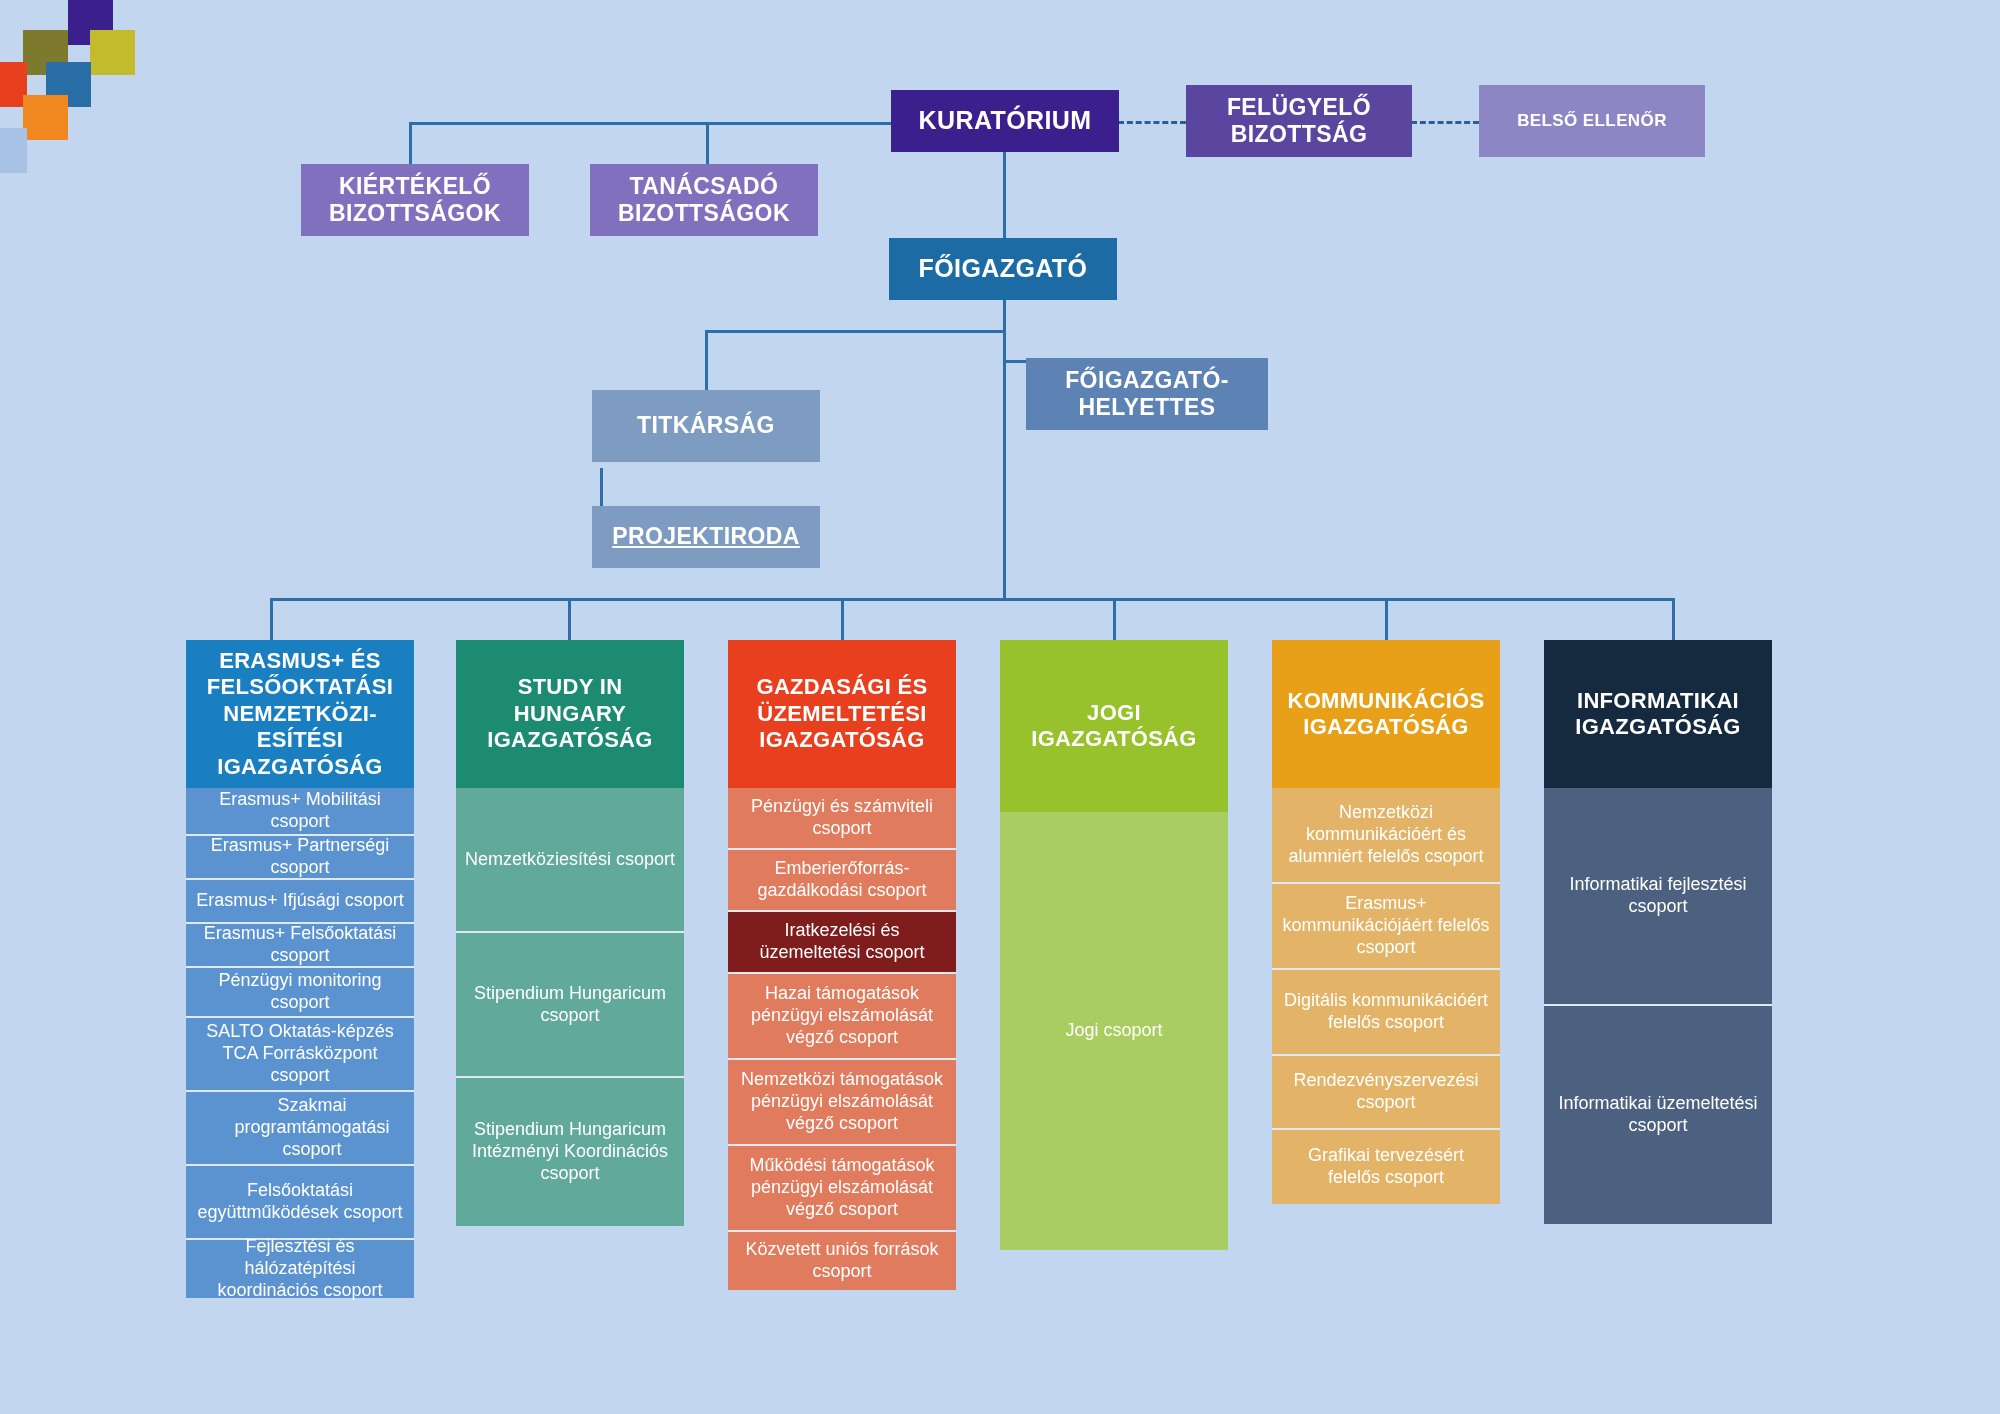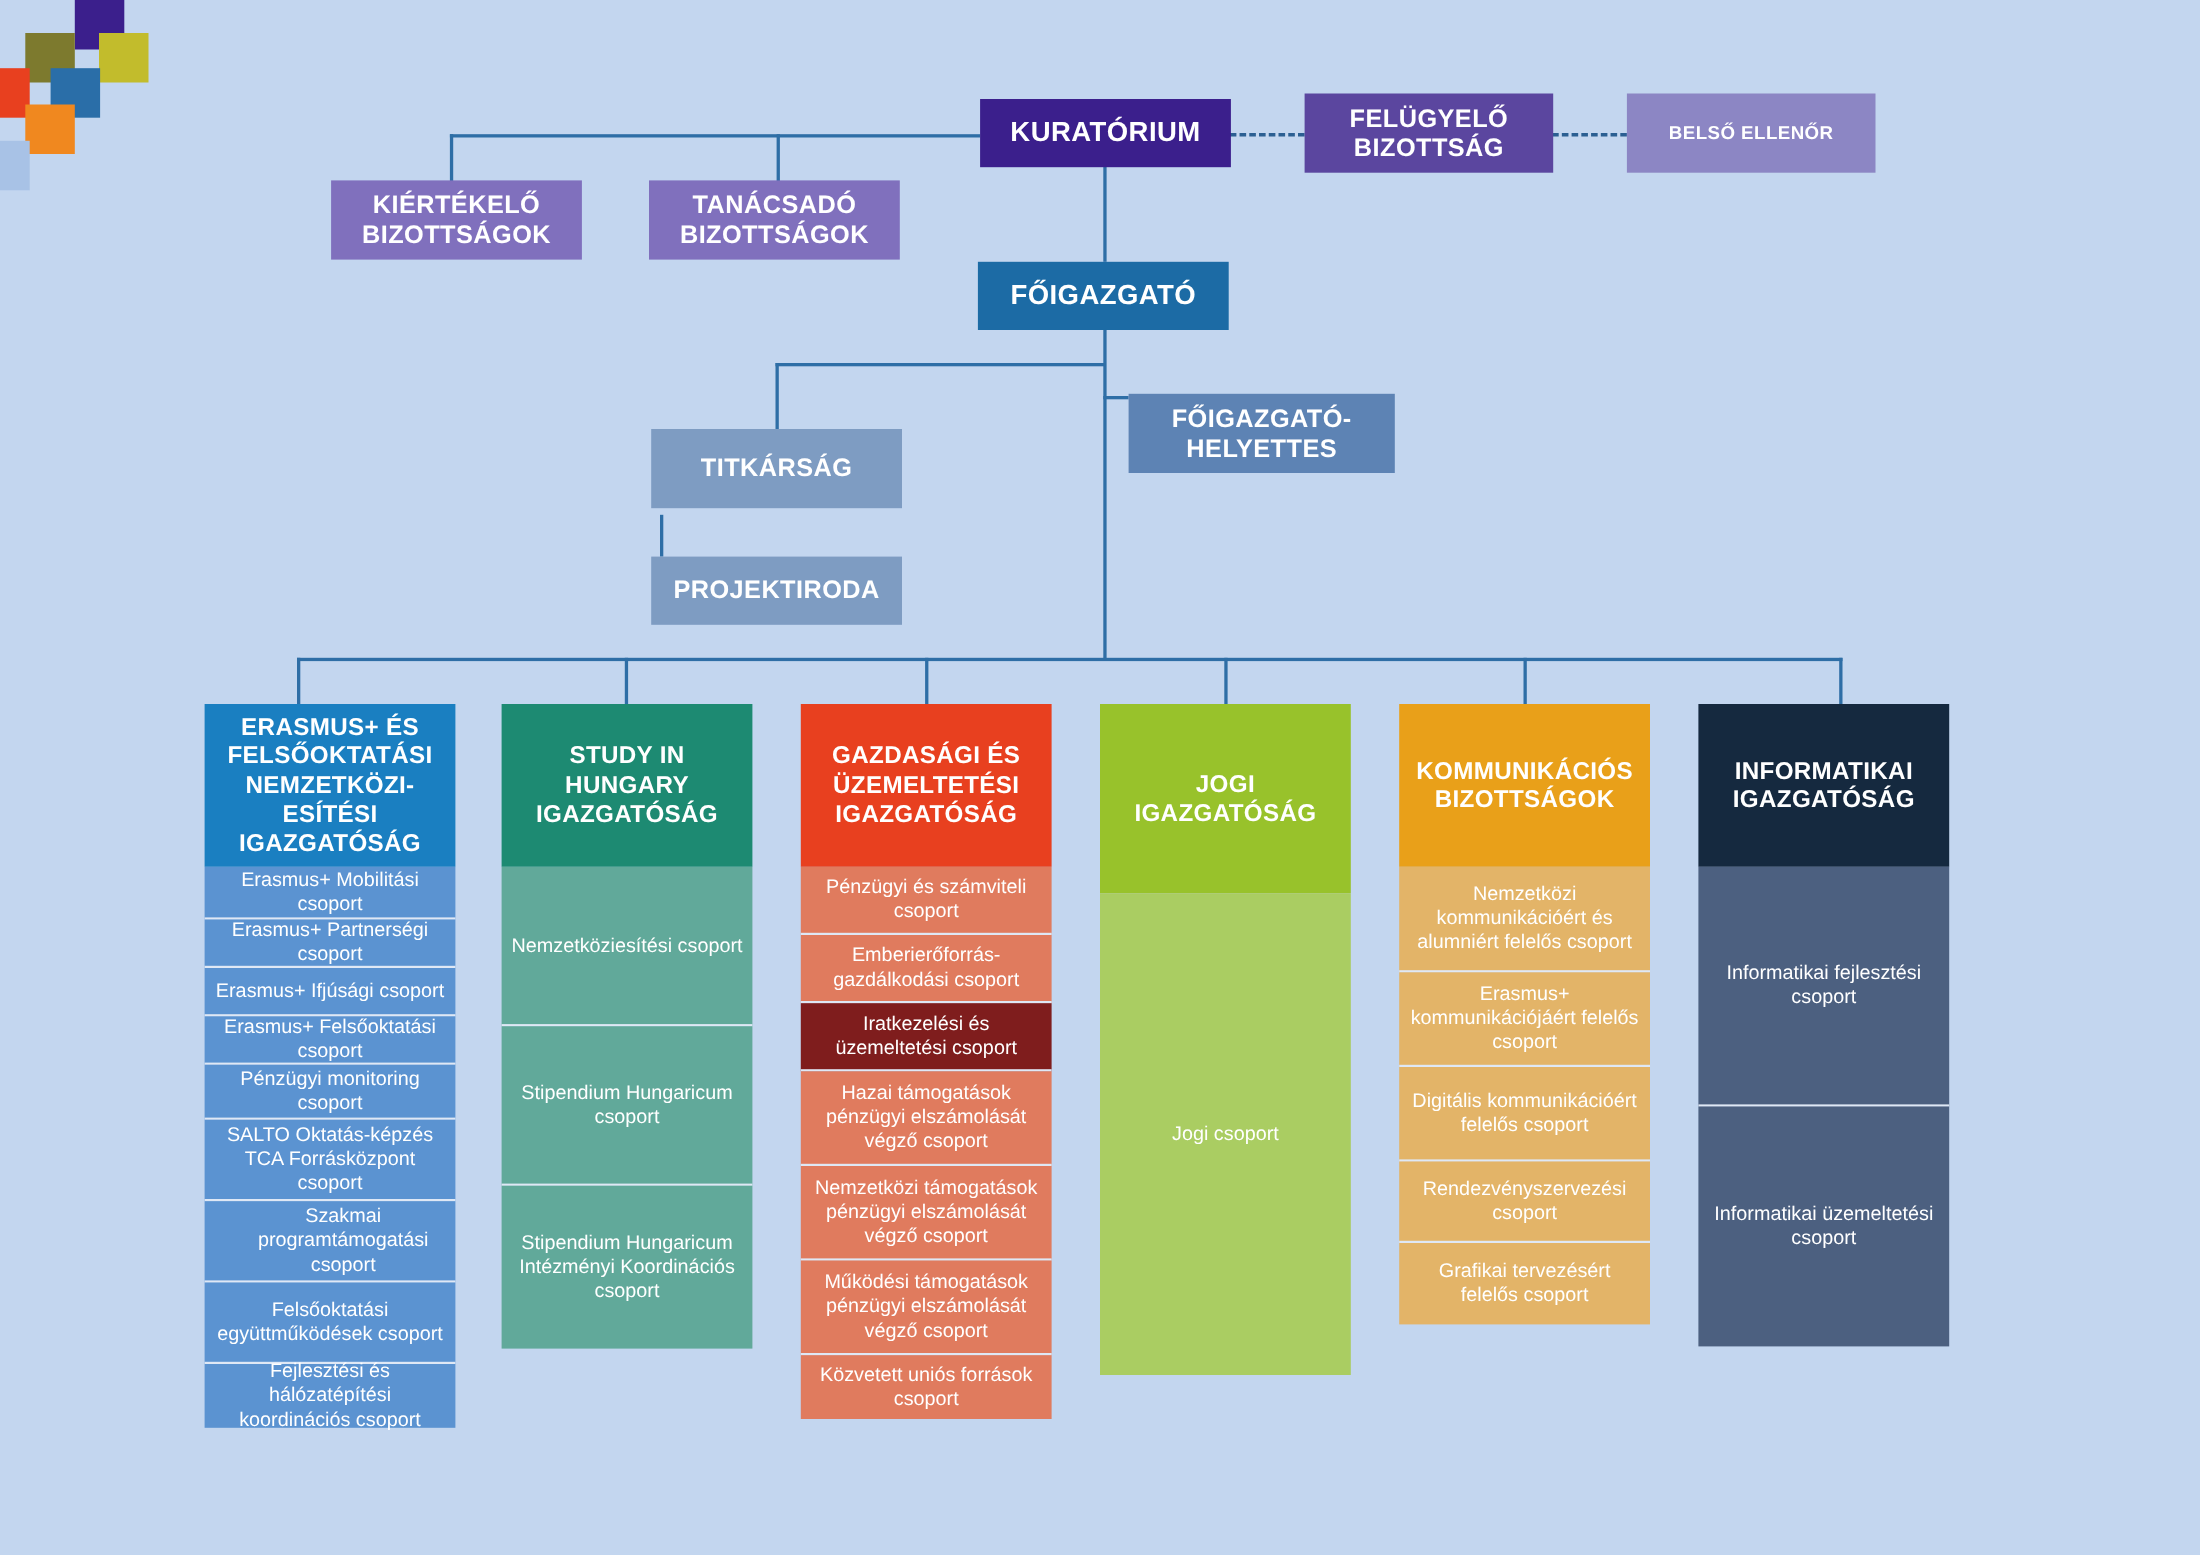--- a/index.html
+++ b/index.html
@@ -33,21 +33,21 @@
   .cap{font-weight:bold;letter-spacing:.4px;}
 
   
   .kurat{background:#3b1f8c;font-size:25px;}
   .felugy{background:#5b469f;font-size:23px;}
   .belso{background:#8c86c4;font-size:17px;}
   .biz{background:#8070bd;font-size:23px;}
   .foig{background:#1c6ba5;font-size:25px;}
   .foighely{background:#5d83b4;font-size:23px;}
   .titk{background:#7e9cc2;font-size:23px;}
-  .proj{background:#7e9cc2;font-size:23px;}
+  .proj{background:#7e9cc2;font-size:23px;text-decoration:underline;}
 
   
   .col{position:absolute;top:640px;width:228px;}
   .col .head{
     color:#fff;text-align:center;font-weight:bold;
     display:flex;align-items:center;justify-content:center;
     box-sizing:border-box;padding:10px 8px;
     font-size:22px;line-height:1.2;letter-spacing:.3px;
   }
   .col .items{display:flex;flex-direction:column;}
@@ -154,21 +154,21 @@
           <div class="it" style="background: rgb(224, 123, 94); height: 58px;">Közvetett uniós források csoport</div>
         </div>
       </div>
       <div class="col" style="left: 1000px;">
         <div class="head" style="background: rgb(152, 194, 43); height: 172px;">JOGI IGAZGATÓSÁG</div>
         <div class="items">
           <div class="it" style="background: rgb(170, 205, 98); height: 438px;">Jogi csoport</div>
         </div>
       </div>
       <div class="col" style="left: 1272px;">
-        <div class="head" style="background: rgb(233, 160, 25); height: 148px;">KOMMUNIKÁCIÓS BIZOTTSÁGOK</div>
+        <div class="head" style="background: rgb(233, 160, 25); height: 148px;">KOMMUNIKÁCIÓS IGAZGATÓSÁG</div>
         <div class="items">
           <div class="it" style="background: rgb(227, 180, 104); height: 96px;">Nemzetközi kommunikációért és alumniért felelős csoport</div>
           <div class="it" style="background: rgb(227, 180, 104); height: 86px;">Erasmus+ kommunikációjáért felelős csoport</div>
           <div class="it" style="background: rgb(227, 180, 104); height: 86px;">Digitális kommunikációért felelős csoport</div>
           <div class="it" style="background: rgb(227, 180, 104); height: 74px;">Rendezvényszervezési csoport</div>
           <div class="it" style="background: rgb(227, 180, 104); height: 74px;">Grafikai tervezésért felelős csoport</div>
         </div>
       </div>
       <div class="col" style="left: 1544px;">
         <div class="head" style="background: rgb(21, 41, 63); height: 148px;">INFORMATIKAI IGAZGATÓSÁG</div>

